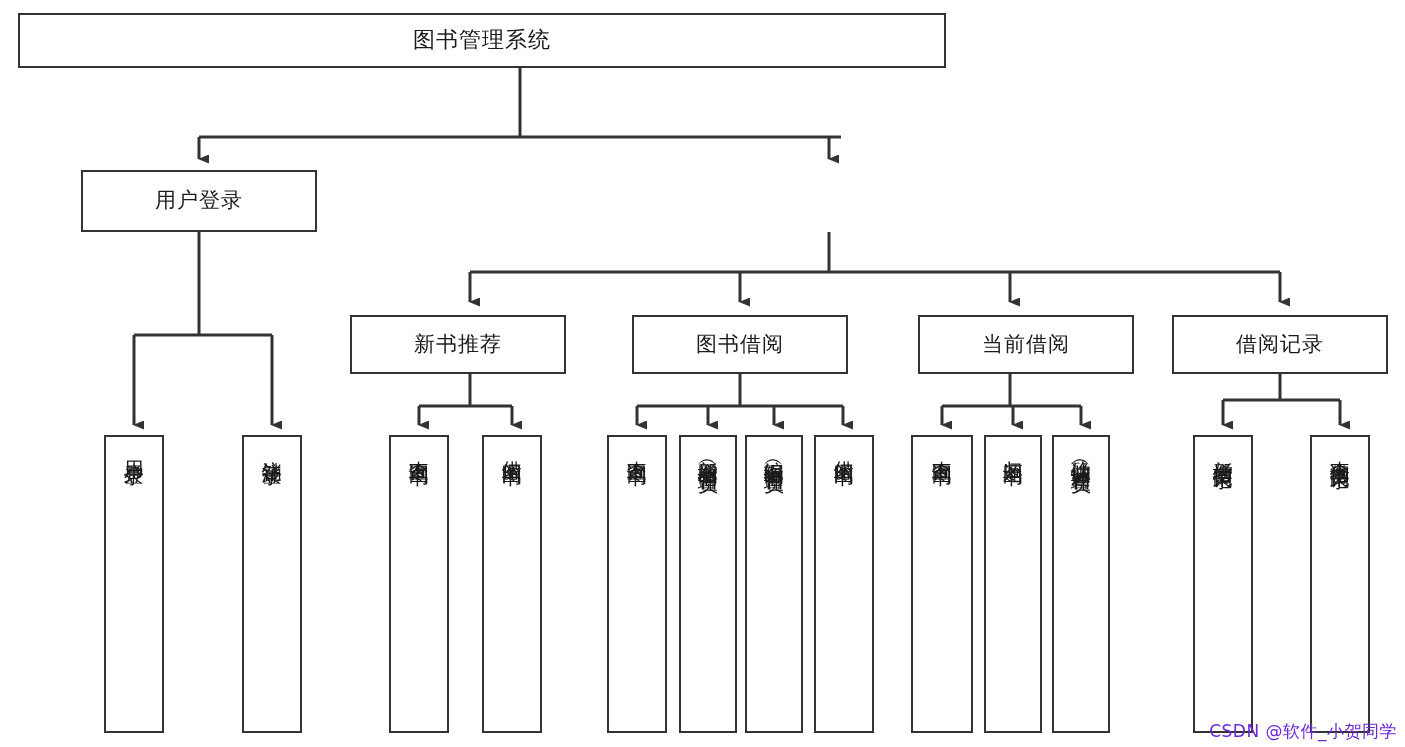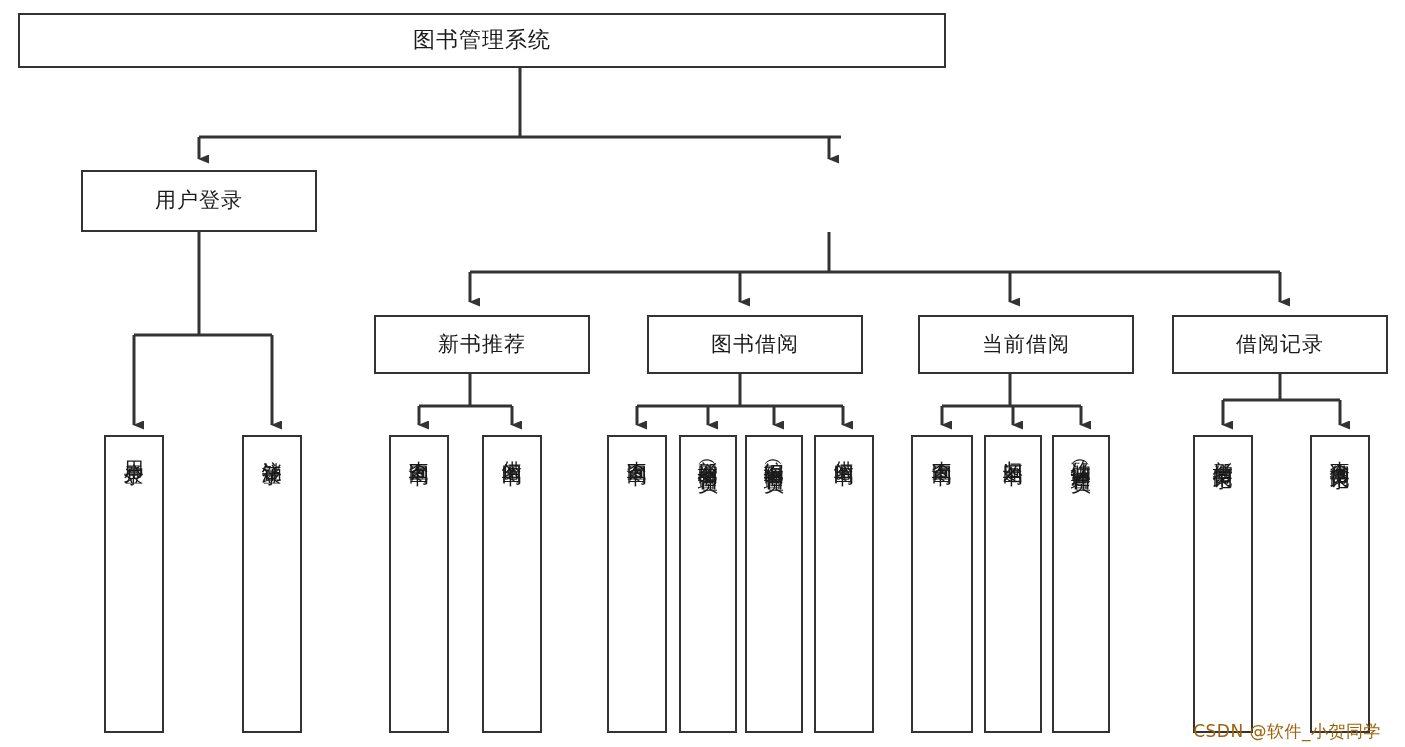--- a/index.html
+++ b/index.html
@@ -57,24 +57,24 @@
     text-orientation: upright;
     letter-spacing: 2px;
     white-space: nowrap;
     text-align: left;
   }
   .node.root .label {
     font-size: 22px;
   }
   #watermark {
     position: absolute;
-    right: 24px;
+    right: 8px;
     bottom: 4px;
     font-size: 17px;
-    color: #a16207;
+    color: #6d28d9;
     white-space: nowrap;
     letter-spacing: 0.5px;
   }
 </style>
 </head>
 <body>
 
 <div id="canvas">
 
   <svg id="wires" viewBox="0 0 1405 747" width="1405" height="747">
@@ -128,24 +128,24 @@
   </svg>
 
   <div class="node h root" style="left:18px; top:13px; width:928px; height:55px;">
     <span class="label">图书管理系统</span>
   </div>
 
   <div class="node h" style="left:81px; top:170px; width:236px; height:62px;">
     <span class="label">用户登录</span>
   </div>
 
-  <div class="node h" style="left:374px; top:315px; width:216px; height:59px;">
+  <div class="node h" style="left:350px; top:315px; width:216px; height:59px;">
     <span class="label">新书推荐</span>
   </div>
-  <div class="node h" style="left:632px; top:315px; width:216px; height:59px;margin-left:15px;">
+  <div class="node h" style="left:632px; top:315px; width:216px; height:59px;">
     <span class="label">图书借阅</span>
   </div>
   <div class="node h" style="left:902px; top:315px; width:216px; height:59px;margin-left:16px;">
     <span class="label">当前借阅</span>
   </div>
   <div class="node h" style="left:1172px; top:315px; width:216px; height:59px;">
     <span class="label">借阅记录</span>
   </div>
 
   <div class="node v" style="left:104px; top:435px; width:60px; height:298px;">

